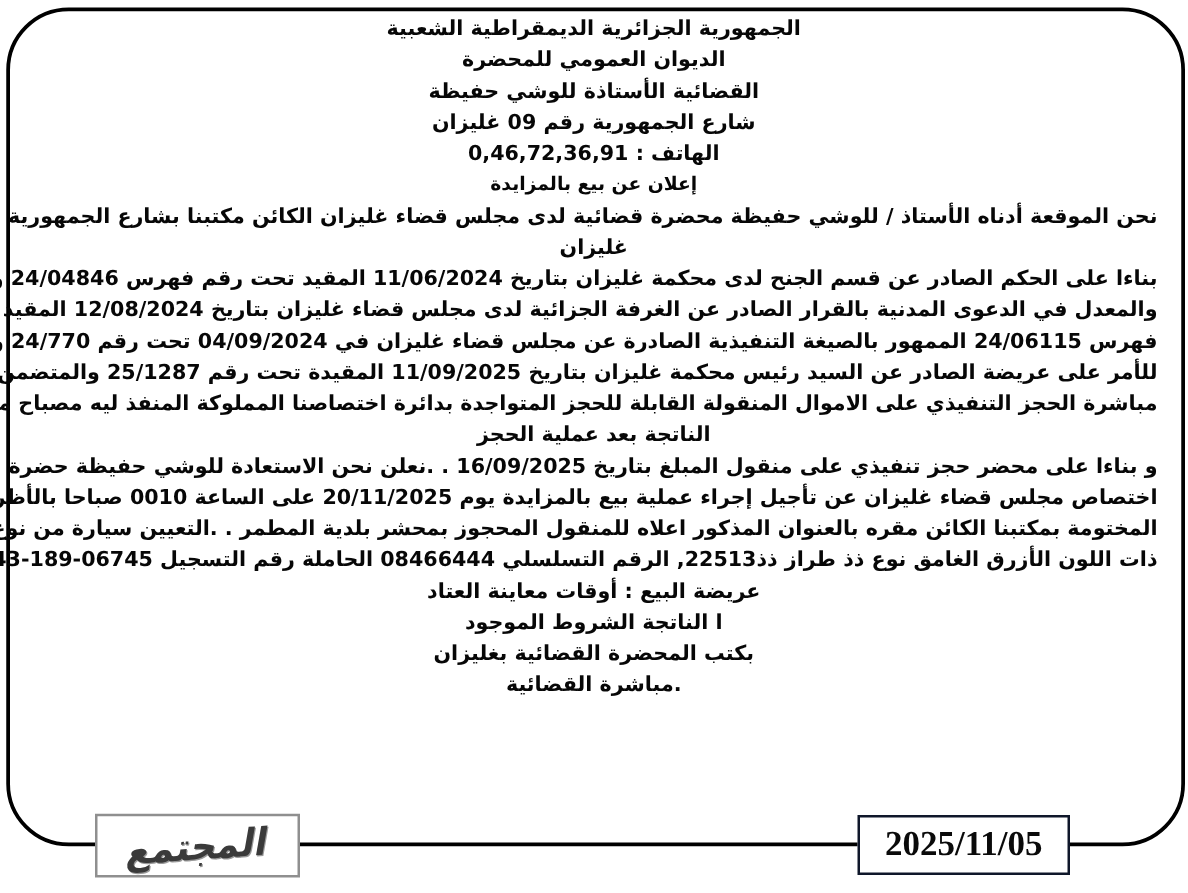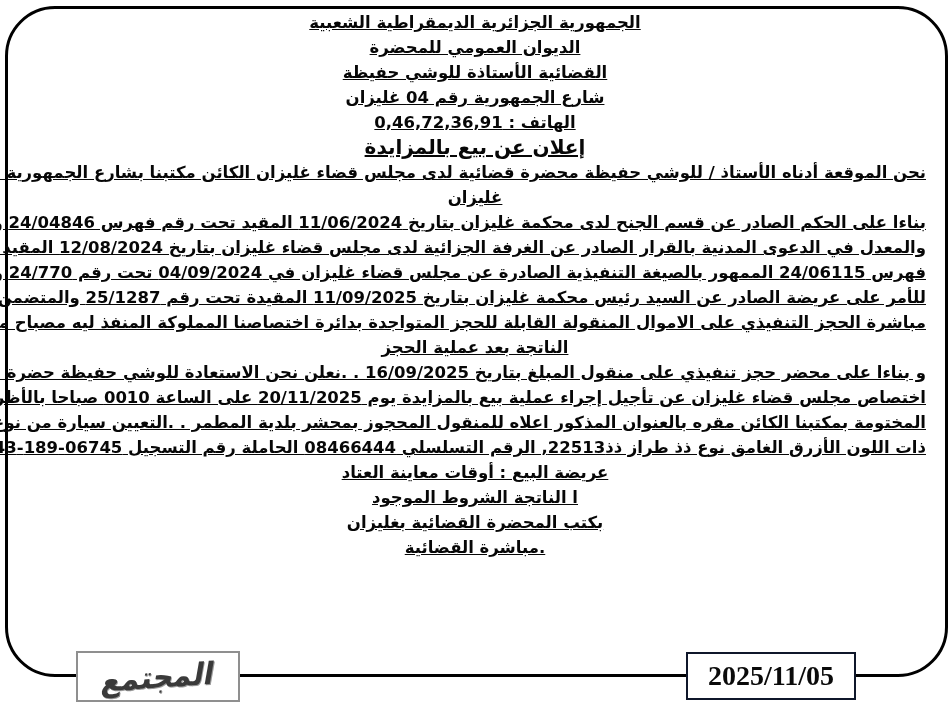--- a/index.html
+++ b/index.html
@@ -34,24 +34,23 @@
     direction: rtl;
     text-align: center;
     color: #070707;
   }
   .line {
     font-weight: bold;
     font-size: 16.5px;
     line-height: 25px;
     white-space: nowrap;
     letter-spacing: 0.1px;
-    text-decoration: underline;
   }
   .line.title {
-    font-size: 20px;
+    font-size: 15px;
   }
   .stamp-box {
     position: absolute;
     left: 76px;
     top: 651px;
     width: 160px;
     height: 47px;
     border: 2px solid #8f8f8f;
     background: #ffffff;
     z-index: 3;
@@ -93,21 +92,21 @@
 <body>
 
 <div class="page">
 
   <div class="page-border"></div>
 
   <div class="content">
     <div class="line">الجمهورية الجزائرية الديمقراطية الشعبية</div>
     <div class="line">الديوان العمومي للمحضرة</div>
     <div class="line">القضائية الأستاذة للوشي حفيظة</div>
-    <div class="line">شارع الجمهورية رقم 04 غليزان</div>
+    <div class="line">شارع الجمهورية رقم 09 غليزان</div>
     <div class="line">الهاتف : 0,46,72,36,91</div>
 
     <div class="line title">إعلان عن بيع بالمزايدة</div>
 
     <div class="line">نحن الموقعة أدناه الأستاذ / للوشي حفيظة محضرة قضائية لدى مجلس قضاء غليزان الكائن مكتبنا بشارع الجمهورية رقم 06</div>
     <div class="line">غليزان</div>
     <div class="line">بناءا على الحكم الصادر عن قسم الجنح لدى محكمة غليزان بتاريخ 11/06/2024 المقيد تحت رقم فهرس 24/04846 والمؤيد</div>
     <div class="line">والمعدل في الدعوى المدنية بالقرار الصادر عن الغرفة الجزائية لدى مجلس قضاء غليزان بتاريخ 12/08/2024 المقيد تحت رقم</div>
     <div class="line">فهرس 24/06115 الممهور بالصيغة التنفيذية الصادرة عن مجلس قضاء غليزان في 04/09/2024 تحت رقم 24/770 و تنفيذا</div>
     <div class="line">للأمر على عريضة الصادر عن السيد رئيس محكمة غليزان بتاريخ 11/09/2025 المقيدة تحت رقم 25/1287 والمتضمن الأمر</div>

